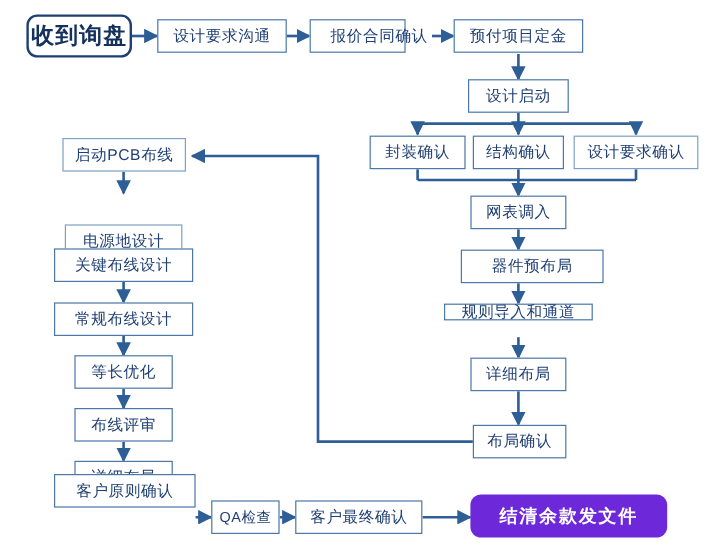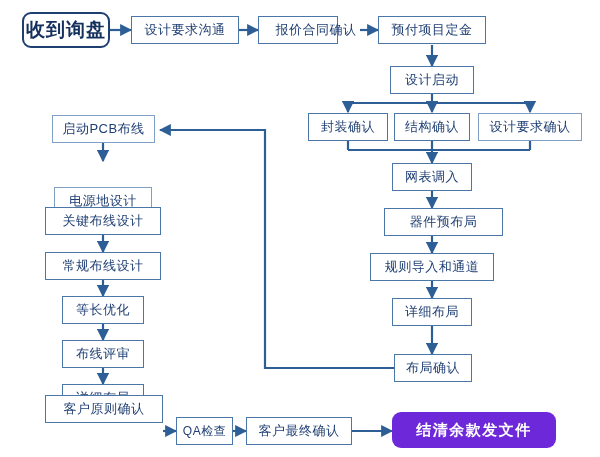--- a/index.html
+++ b/index.html
@@ -156,21 +156,21 @@
   </div>
 
   <div class="node process" style="left:392px; top:163px; width:80px; height:28px;">
     <span>网表调入</span>
   </div>
 
   <div class="node process" style="left:384px; top:208px; width:119px; height:28px;">
     <span>器件预布局</span>
   </div>
 
-  <div class="node process" style="left:370px; top:253px; width:124px; height:28px;">
+  <div class="node process" style="left:370px; top:253px; width:124px; height:14px;">
     <span>规则导入和通道</span>
   </div>
 
   <div class="node process" style="left:392px; top:298px; width:80px; height:28px;">
     <span>详细布局</span>
   </div>
 
   <div class="node process" style="left:394px; top:354px; width:78px; height:28px;">
     <span>布局确认</span>
   </div>

